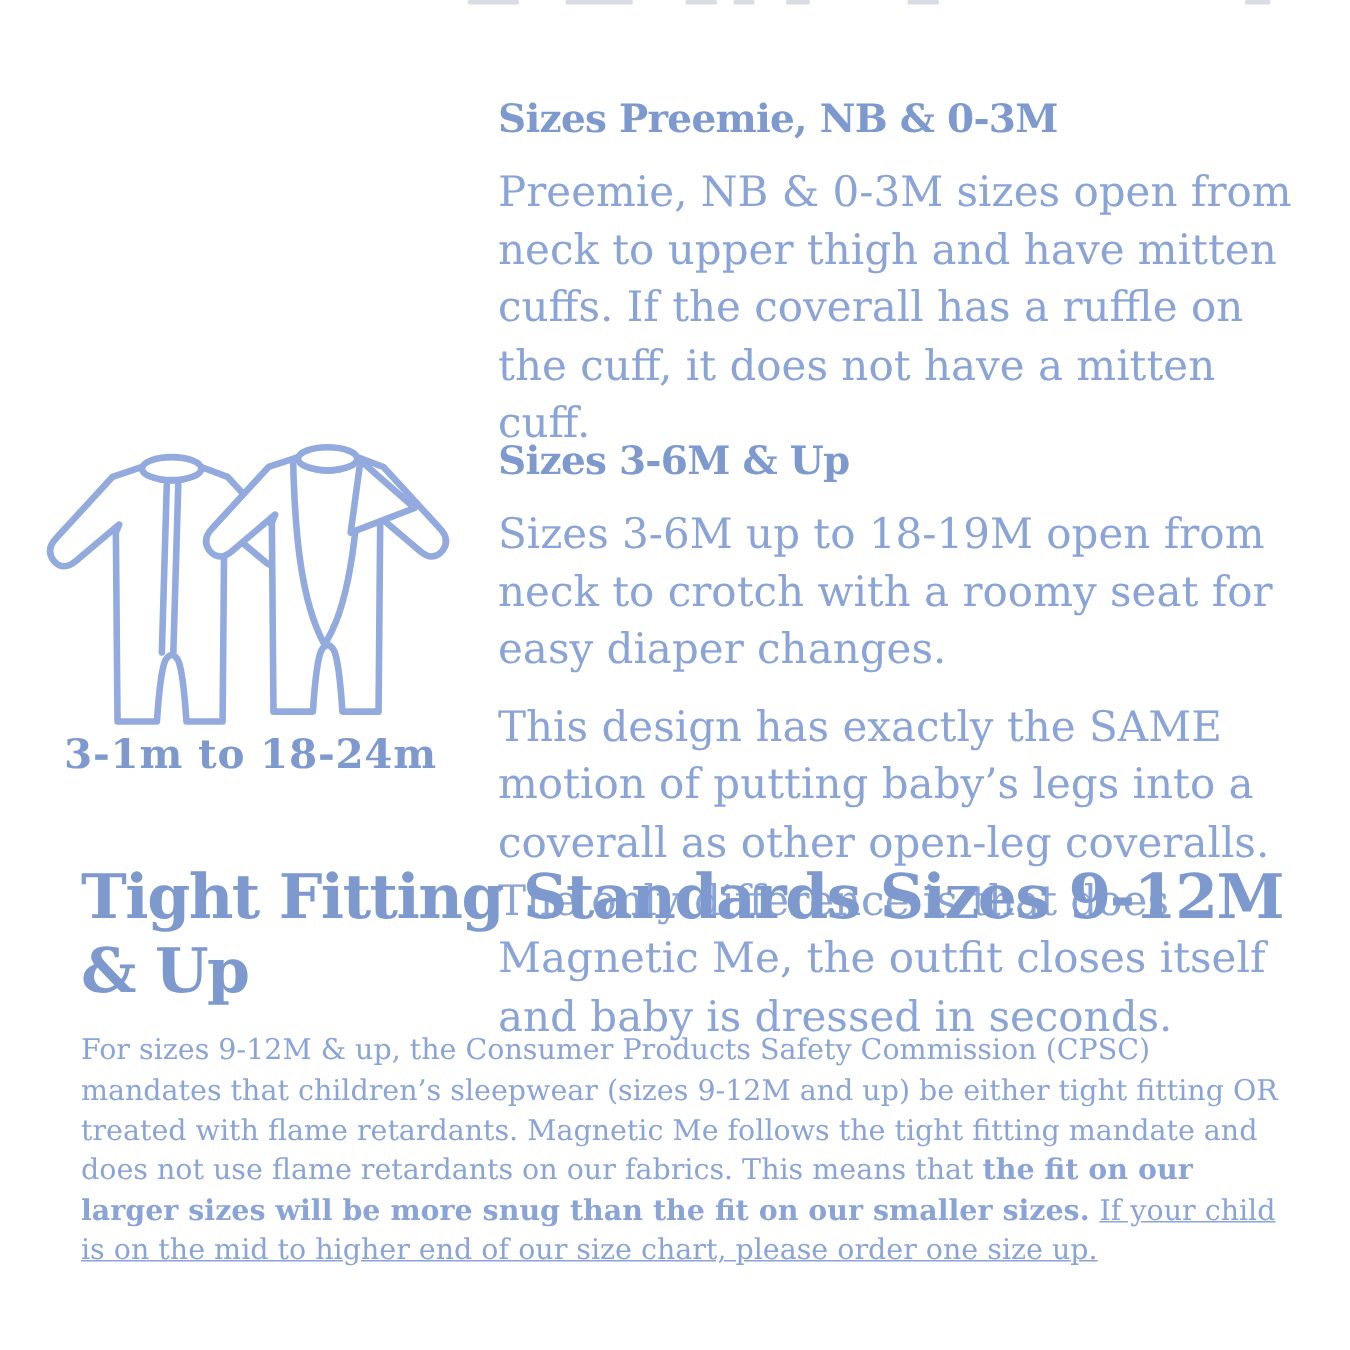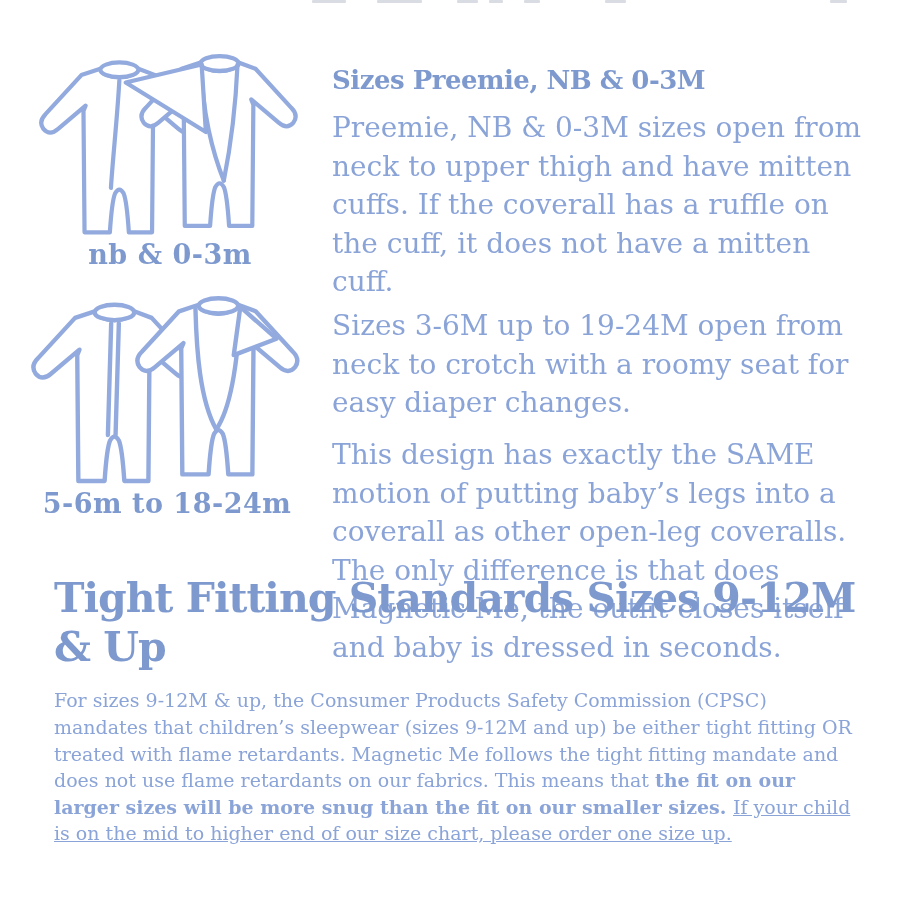--- a/index.html
+++ b/index.html
@@ -67,39 +67,20 @@
   <div>
     <span class="artifact-dash" style="left:312px;width:34px;"></span>
     <span class="artifact-dash" style="left:377px;width:45px;"></span>
     <span class="artifact-dash" style="left:457px;width:21px;"></span>
     <span class="artifact-dash" style="left:489px;width:14px;"></span>
     <span class="artifact-dash" style="left:524px;width:16px;"></span>
     <span class="artifact-dash" style="left:605px;width:21px;"></span>
     <span class="artifact-dash" style="left:830px;width:17px;"></span>
   </div>
 
-  <figure class="illo" style="left:36px;top:54px;width:268px;">
-    <svg viewBox="-4 0 254 172" width="268">
-
-      <g transform="translate(0,6)">
-        <path class="body" d="M 57 8 C 63 19 87 19 93 8 L 109 14 L 143 51 Q 150 58 145 65 Q 139 72 131 65 L 105 43 L 107 48 L 106 163 L 84 163 Q 82 133 79 126 Q 75 119 71 126 Q 68 133 66 163 L 42 163 L 41 48 L 43 43 L 17 65 Q 9 72 3 65 Q -2 58 5 51 L 39 14 Z"></path>
-        <ellipse class="neck" cx="75" cy="9" rx="18" ry="7"></ellipse>
-        <path class="line" d="M 75 19 C 73 55 69 90 67 121"></path>
-      </g>
-
-      <g transform="translate(95,0)">
-        <path class="body" d="M 57 8 C 63 19 87 19 93 8 L 109 14 L 143 51 Q 150 58 145 65 Q 139 72 131 65 L 105 43 L 107 48 L 106 163 L 84 163 Q 82 133 79 126 Q 75 119 71 126 Q 68 133 66 163 L 42 163 L 41 48 L 43 43 L 17 65 Q 9 72 3 65 Q -2 58 5 51 L 39 14 Z"></path>
-        <ellipse class="neck" cx="75" cy="9" rx="18" ry="7"></ellipse>
-        <path class="line" d="M 58 10 C 58 55 69 95 79 120"></path>
-        <path class="line" d="M 92 10 C 90 55 84 95 79 120"></path>
-        <path class="flap" d="M 58 10 L -14 27 L 62 74 Z"></path>
-      </g>
-    </svg>
-    <figcaption>nb &amp; 0-3m</figcaption>
-  </figure>
 
   <div class="copy" style="left:332px;top:66px;width:548px;">
     <h2>Sizes Preemie, NB &amp; 0-3M</h2>
     <p>Preemie, NB &amp; 0-3M sizes open from neck to upper thigh and have mitten cuffs. If the coverall has a ruffle on the cuff, it does not have a mitten cuff.</p>
   </div>
 
   <figure class="illo" style="left:28px;top:296px;width:278px;">
     <svg viewBox="-4 0 254 172" width="278">
 
       <g transform="translate(0,6)">
@@ -110,25 +91,26 @@
       </g>
 
       <g transform="translate(95,0)">
         <path class="body" d="M 57 8 C 63 19 87 19 93 8 L 109 14 L 143 51 Q 150 58 145 65 Q 139 72 131 65 L 105 43 L 107 48 L 106 163 L 84 163 Q 82 133 79 126 Q 75 119 71 126 Q 68 133 66 163 L 42 163 L 41 48 L 43 43 L 17 65 Q 9 72 3 65 Q -2 58 5 51 L 39 14 Z"></path>
         <ellipse class="neck" cx="75" cy="9" rx="18" ry="7"></ellipse>
         <path class="line" d="M 54 12 C 55 50 58 95 73 122"></path>
         <path class="line" d="M 95 10 C 93 55 88 100 73 122"></path>
         <path class="flap" d="M 95 10 L 128 39 L 89 54 Z"></path>
       </g>
     </svg>
-    <figcaption>5-6m to 18-24m</figcaption>
+    <figcaption>3-1m to 18-24m</figcaption>
   </figure>
 
   <div class="copy" style="left:332px;top:294px;width:552px;">
-    <p>Sizes 3-6M up to 19-24M open from neck to crotch with a roomy seat for easy diaper changes.</p>
+    <h2>Sizes 3-6M &amp; Up</h2>
+    <p>Sizes 3-6M up to 18-19M open from neck to crotch with a roomy seat for easy diaper changes.</p>
     <p>This design has exactly the SAME motion of putting baby’s legs into a coverall as other open-leg coveralls. The only difference is that does Magnetic Me, the outfit closes itself and baby is dressed in seconds.</p>
   </div>
 
   <div class="tight" style="left:54px;top:574px;width:804px;">
     <h2>Tight Fitting Standards Sizes 9-12M &amp; Up</h2>
     <p>
       <span>For sizes 9-12M &amp; up, the Consumer Products Safety Commission (CPSC) mandates that children’s sleepwear (sizes 9-12M and up) be either tight fitting OR treated with flame retardants. Magnetic Me follows the tight fitting mandate and does not use flame retardants on our fabrics. This means that </span><strong>the fit on our larger sizes will be more snug than the fit on our smaller sizes. </strong><span class="underlined">If your child is on the mid to higher end of our size chart, please order one size up. </span>
     </p>
   </div>
 

